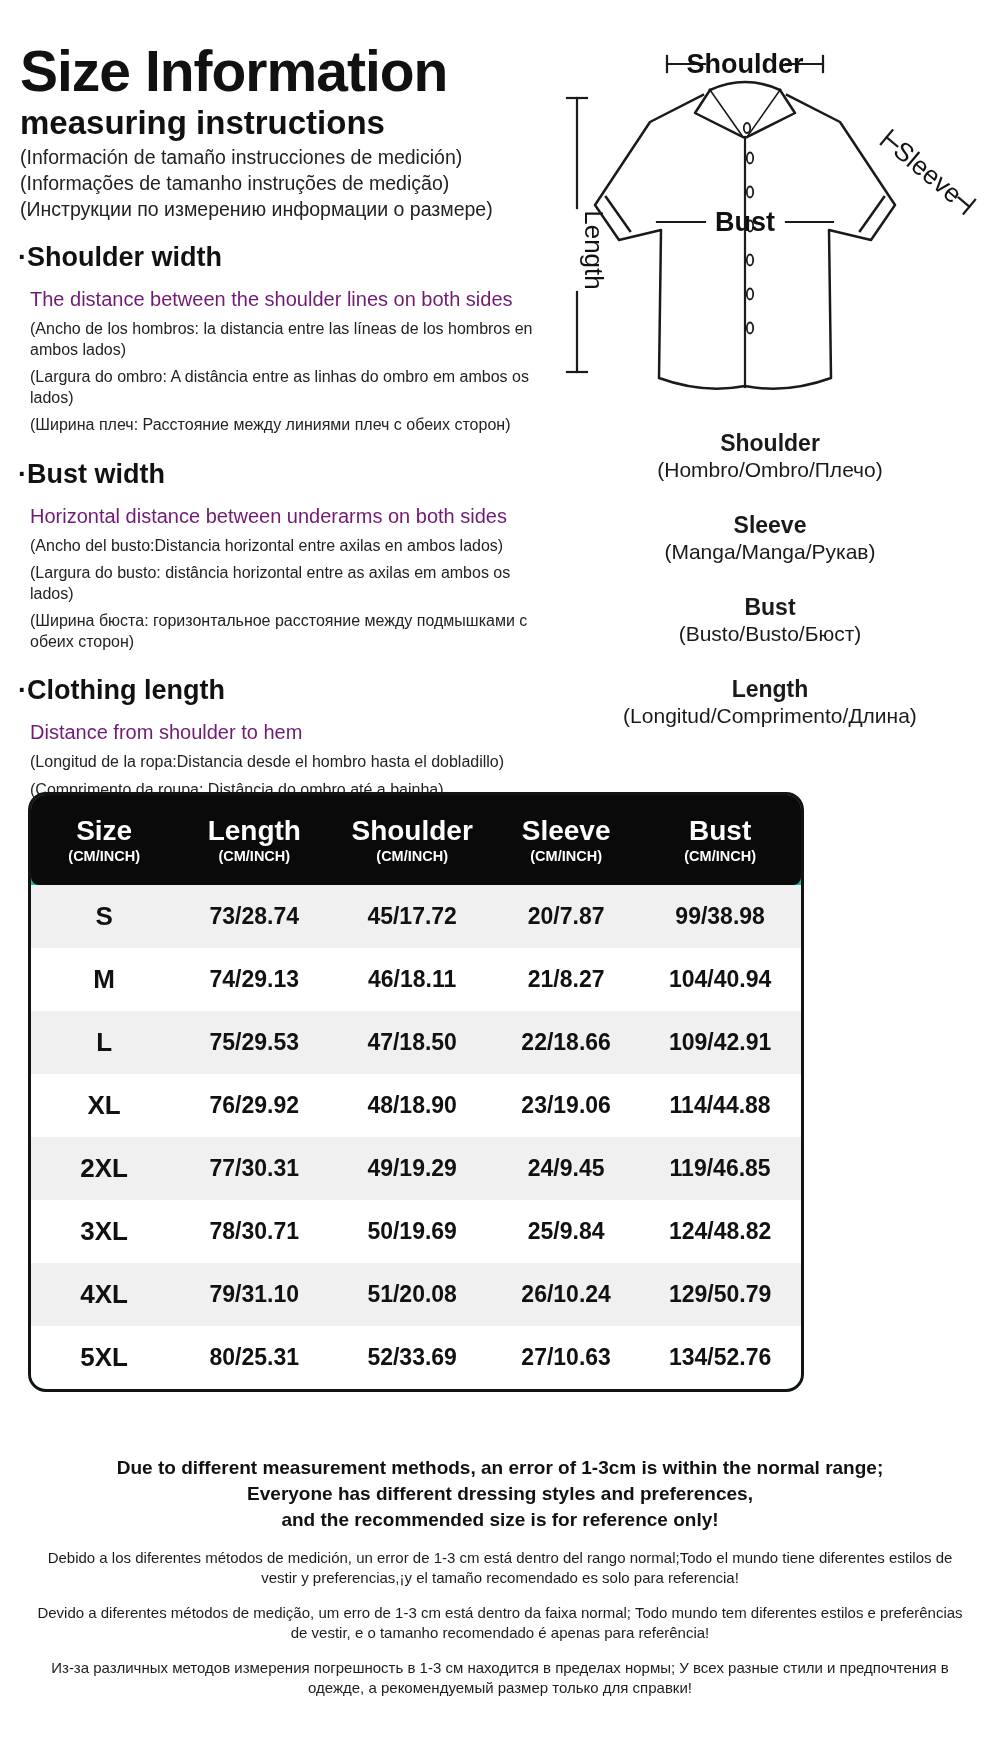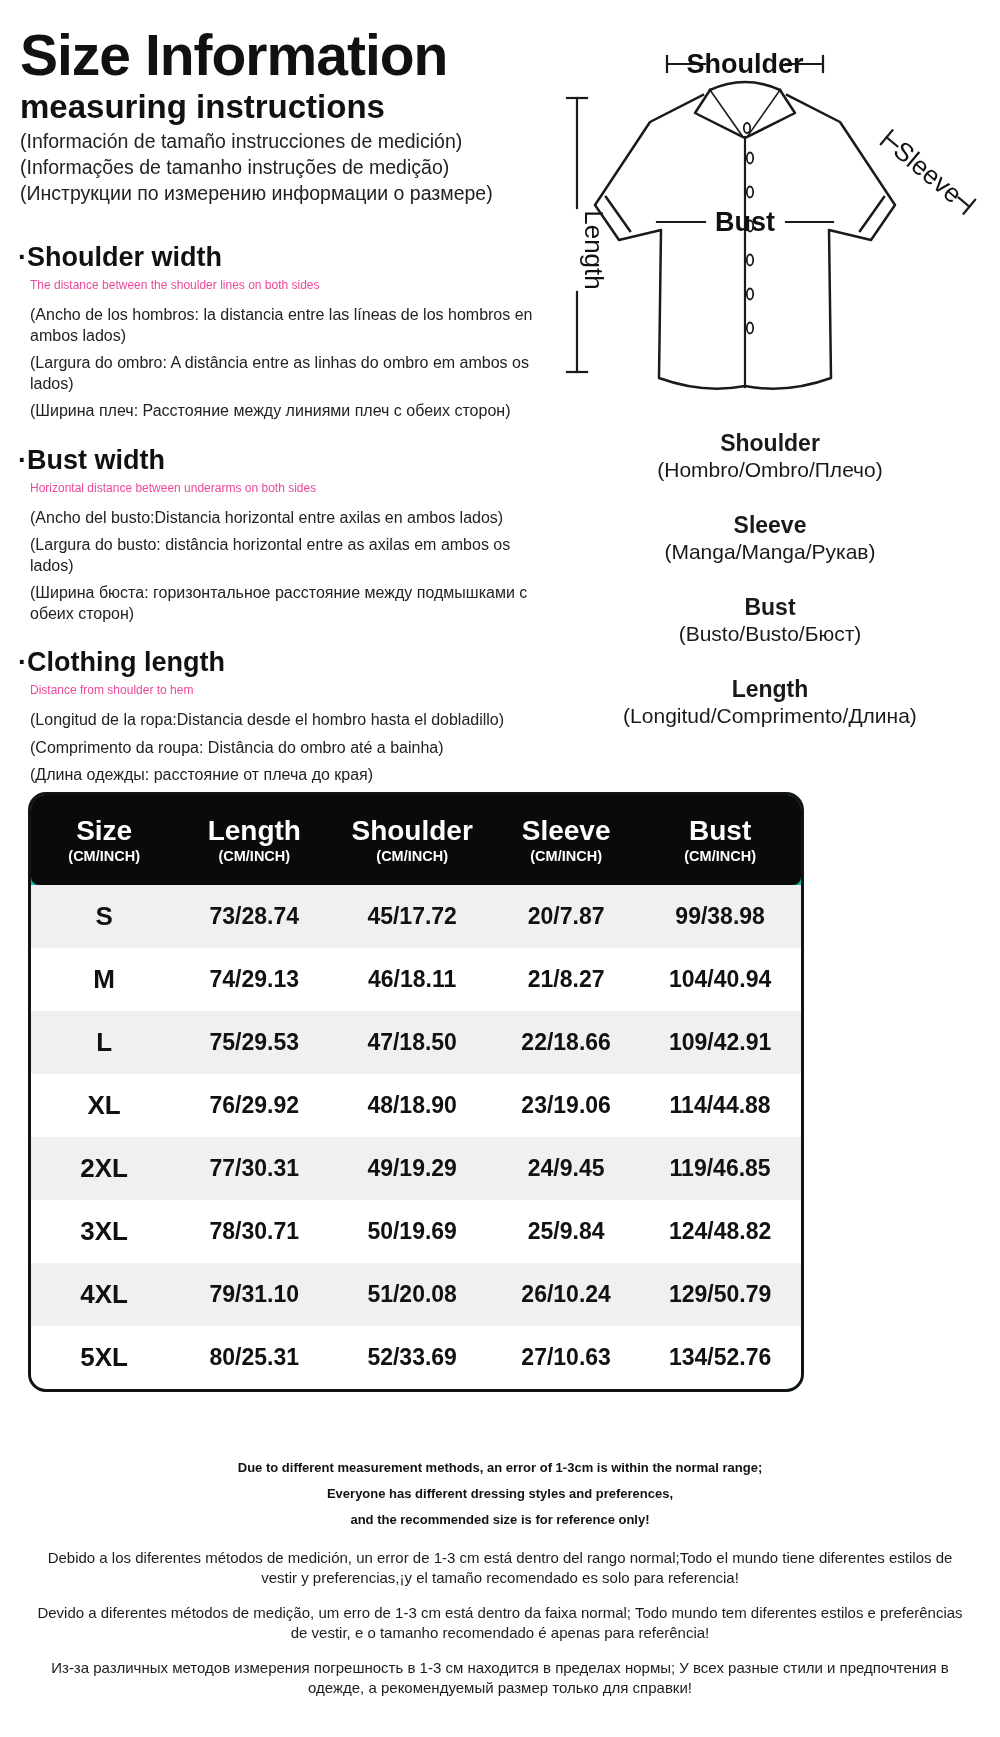--- a/index.html
+++ b/index.html
@@ -2,29 +2,29 @@
 <html><head>
 <meta charset="utf-8">
 <style>
   * { margin:0; padding:0; box-sizing:border-box; }
   html,body { background:#ffffff; }
   body { width:1000px; height:1737px; font-family:"Liberation Sans", sans-serif; color:#1a1a1a; position:relative; }
   .page { position:relative; width:1000px; height:1737px; overflow:hidden; }
 
   
   .header { position:absolute; left:20px; top:24px; width:540px; }
-  .title { font-size:57px; font-weight:bold; letter-spacing:-1px; line-height:62px; color:#111; }
+  .title { font-size:57px; font-weight:bold; letter-spacing:-1px; line-height:62px; color:#111;margin-top:16px; }
   .subtitle { font-size:33px; font-weight:bold; line-height:42px; color:#111; }
   .sub-trans { font-size:19.5px; line-height:26px; color:#222; }
 
   
   .sections { position:absolute; left:18px; top:242px; width:540px; }
   .m-section { margin-bottom:23px; }
   .m-section h3 { font-size:27px; font-weight:bold; line-height:31px; color:#111; }
-  .m-section .desc { font-size:12px; line-height:25px; margin-left:12px; margin-top:0; color:#ec4899; }
+  .m-section .desc { font-size:20px; line-height:25px; margin-left:12px; margin-top:14px; color:#701a75; }
   .m-section .trans { font-size:16px; line-height:20.5px; margin-left:12px; margin-top:7px; max-width:528px; color:#222; }
 
   
   .diagram { position:absolute; left:545px; top:30px; width:450px; height:372px; }
   svg text { font-family:"Liberation Sans", sans-serif; fill:#111; }
   .legend { position:absolute; left:555px; top:430px; width:430px; display:flex; flex-direction:column; gap:29px; text-align:center; }
   .legend-item .term { font-size:23px; font-weight:bold; line-height:27px; }
   .legend-item .ltrans { font-size:21px; line-height:26px; }
 
   
@@ -33,21 +33,21 @@
   .th { text-align:center; }
   .th-label { font-size:28px; font-weight:bold; line-height:32px; }
   .th-unit { font-size:14.5px; font-weight:bold; line-height:18px; }
   .trow { display:grid; grid-template-columns:19% 20% 21% 19% 21%; height:63px; align-items:center; background:#ffffff; }
   .trow:nth-child(odd) { background:#f0f0f0; }
   .td { text-align:center; font-size:23px; font-weight:bold; color:#111; }
   .td.size { font-size:26px; }
 
   
   .footer { position:absolute; left:30px; top:1455px; width:940px; text-align:center; }
-  .notice-en { font-size:13px; font-weight:bold; line-height:26px; color:#111; }
+  .notice-en { font-size:19px; font-weight:bold; line-height:26px; color:#111; }
   .notice { font-size:15px; line-height:20px; margin-top:15px; color:#1c1c1c; }
 </style>
 </head>
 <body>
 
 <div class="page">
 
   <div class="header">
     <div class="title">Size Information</div>
     <div class="subtitle">measuring instructions</div>

